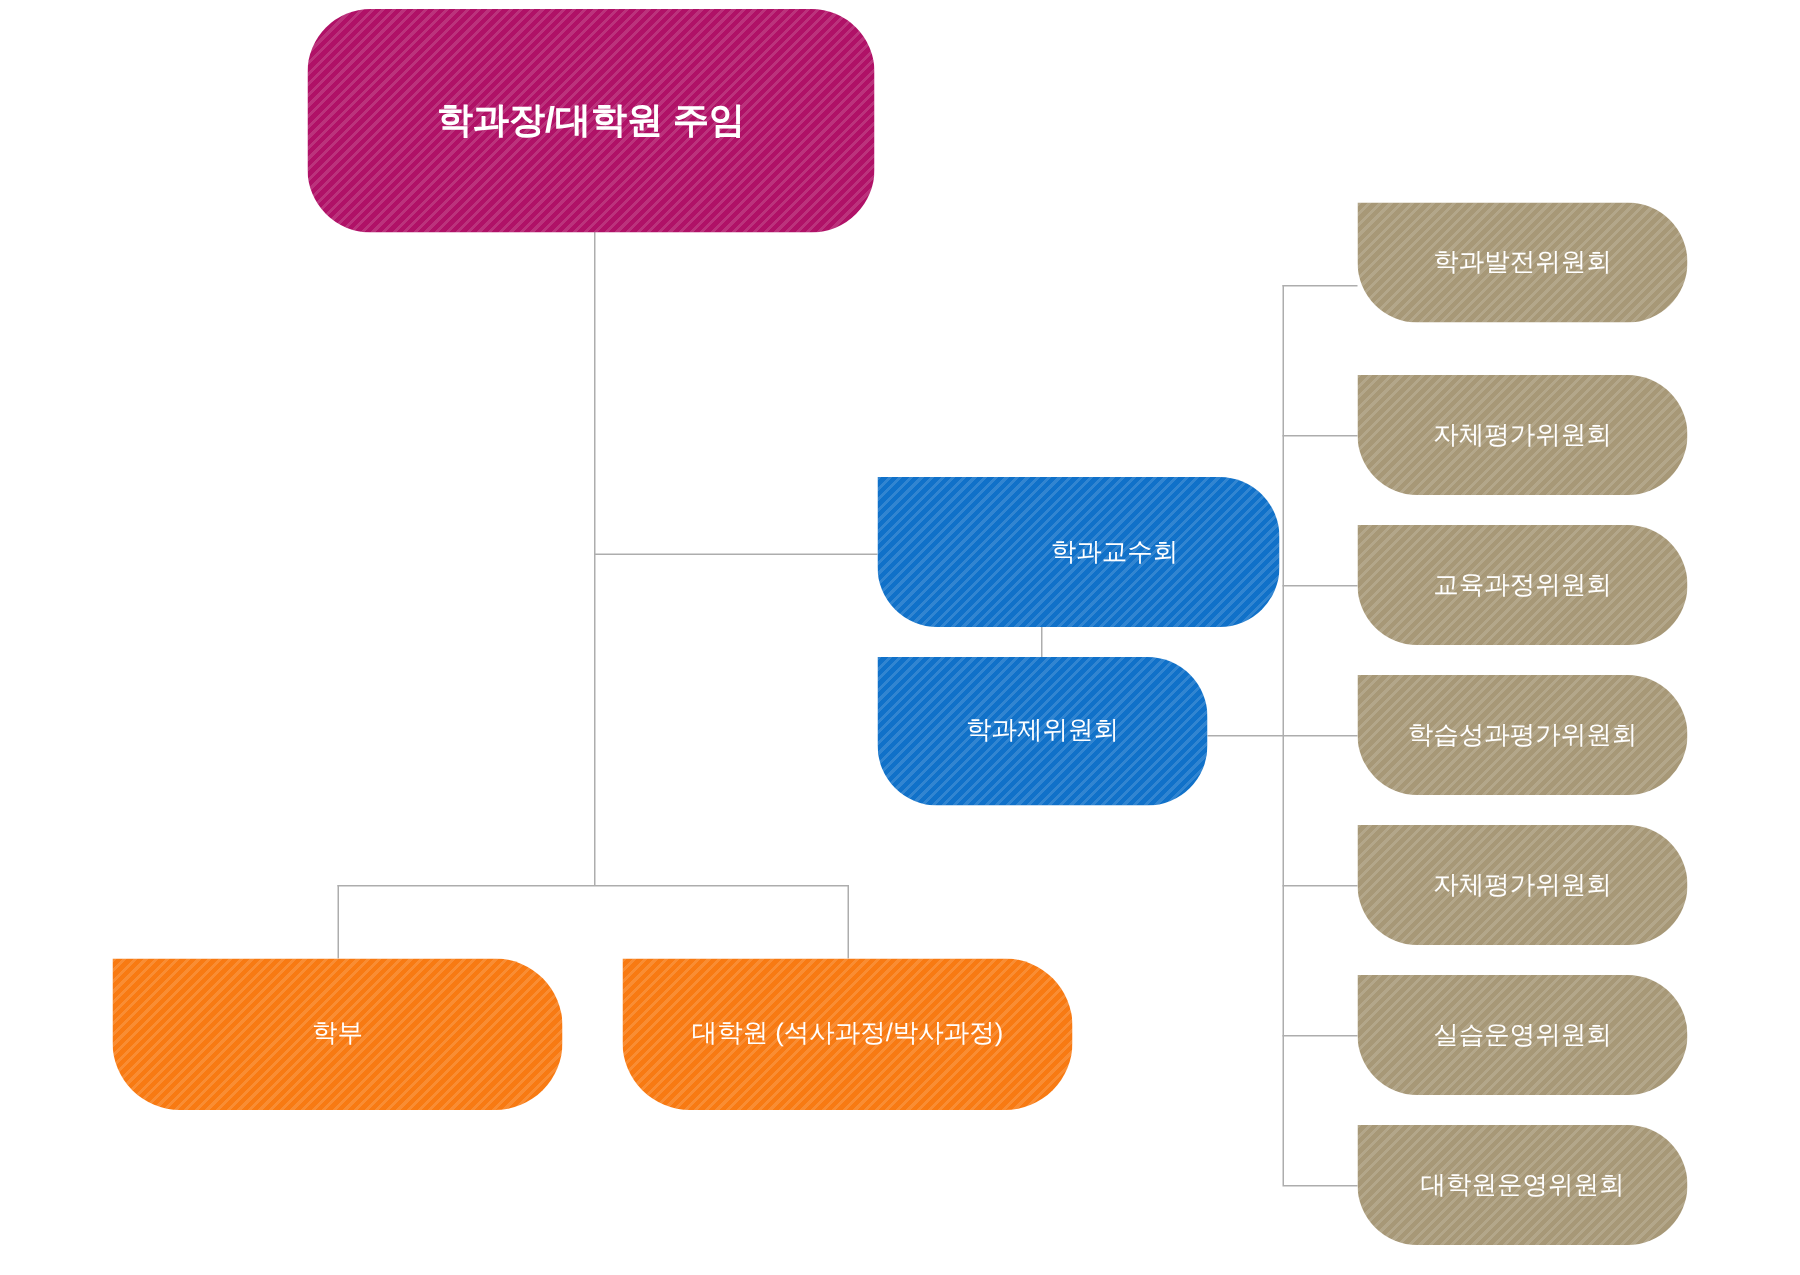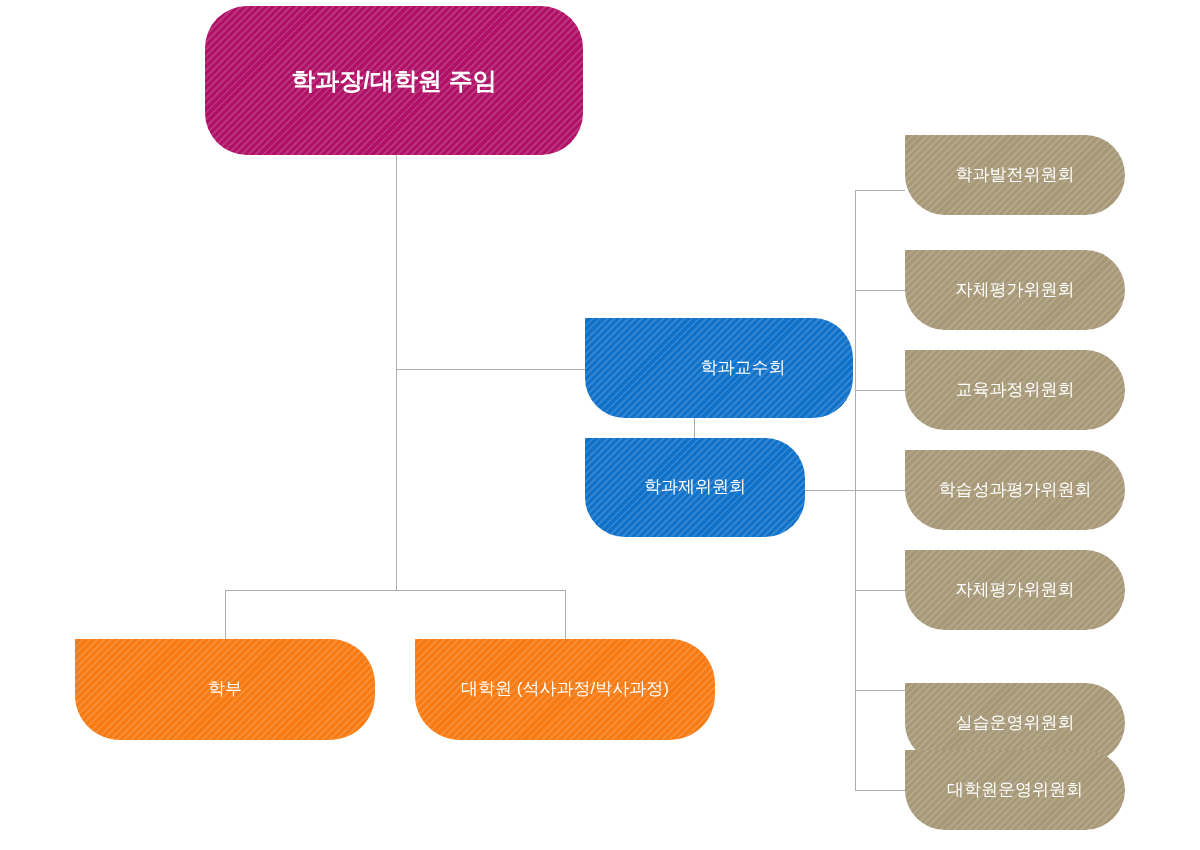--- a/index.html
+++ b/index.html
@@ -99,20 +99,20 @@
   </div>
   <div class="node node-committee" style="top:250px;">
     <span>자체평가위원회</span>
   </div>
   <div class="node node-committee" style="top:450px;">
     <span>학습성과평가위원회</span>
   </div>
   <div class="node node-committee" style="top:550px;">
     <span>자체평가위원회</span>
   </div>
-  <div class="node node-committee" style="top:650px;margin-top:33px;">
+  <div class="node node-committee" style="top:650px;">
     <span>실습운영위원회</span>
   </div>
   <div class="node node-committee" style="top:750px;">
     <span>대학원운영위원회</span>
   </div>
 
 </div>
 
 </body></html>

